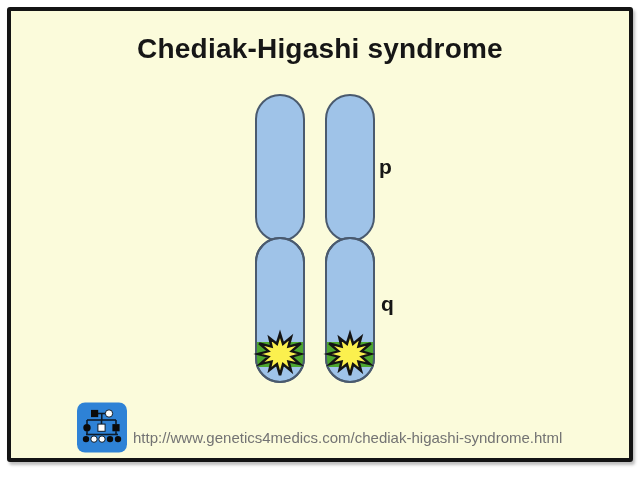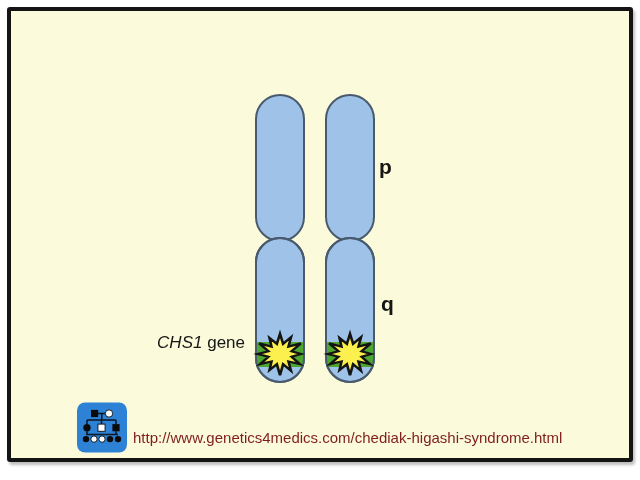--- a/index.html
+++ b/index.html
@@ -28,29 +28,30 @@
   .gene-annotation {
     position:absolute; right:395px; top:332px; width:150px;
     text-align:right; font-size:17px; line-height:21px; color:#161616;
   }
   .gene-annotation .it { font-style:italic; }
   .logo {
     position:absolute; left:77px; top:402px; width:50px; height:51px;
   }
   .url {
     position:absolute; left:133px; top:429px;
-    font-size:15px; color:#7f1d1d; white-space:nowrap;
+    font-size:15px; color:#737373; white-space:nowrap;
   }
 </style>
 </head>
 <body>
 
 <div class="page">
   <div class="frame"></div>
 
+  <div class="title">Chediak-Higashi syndrome</div>
 
   <svg class="chrom-svg" viewBox="0 0 640 480">
     <defs>
       <clipPath id="qclip-left">
           <rect x="256" y="238" width="48" height="144" rx="24" ry="24"></rect>
         </clipPath>
       <clipPath id="qclip-right">
           <rect x="326" y="238" width="48" height="144" rx="24" ry="24"></rect>
         </clipPath>
       <polygon id="starburst" points="0,-23 3.1,-11.6 11,-19.1 8.5,-8.5 20.8,-12 11.6,-3.1 21,0 11.6,3.1 19.9,11.5 8.5,8.5 11,19.1 3.1,11.6 0,24 -3.1,11.6 -10.5,18.2 -8.5,8.5 -19.9,11.5 -11.6,3.1 -22,0 -11.6,-3.1 -20.8,-12 -8.5,-8.5 -10.5,-18.2 -3.1,-11.6" fill="#FBF04E" stroke="#141414" stroke-width="2.6" stroke-linejoin="miter"></polygon>
@@ -70,21 +71,20 @@
       <rect x="326" y="342" width="48" height="25" fill="#4CA62F" clip-path="url(#qclip-right)"></rect>
       <rect x="326" y="238" width="48" height="144" rx="24" ry="24" fill="none" stroke="#4A5A6E" stroke-width="2"></rect>
       <use href="#starburst" transform="translate(350,354) scale(1,0.88)"></use>
     </g>
   </svg>
 
   <div class="arm-label p-label">p</div>
   <div class="arm-label q-label">q</div>
 
   <div class="gene-annotation">
-    <div><span class="it">CHS1</span><span> gene</span></div>
   </div>
 
   <div class="logo">
     <svg viewBox="0 0 50 50" width="50" height="51">
       <rect x="0" y="0" width="50" height="50" rx="8" fill="#2E82D6"></rect>
       <g stroke="#0D1B2A" stroke-width="1.6" fill="none">
         <path d="M17.5 11 H32"></path>
         <path d="M24.75 11 V17.5"></path>
         <path d="M10 17.5 H39"></path>
         <path d="M10 17.5 V21.5"></path>

